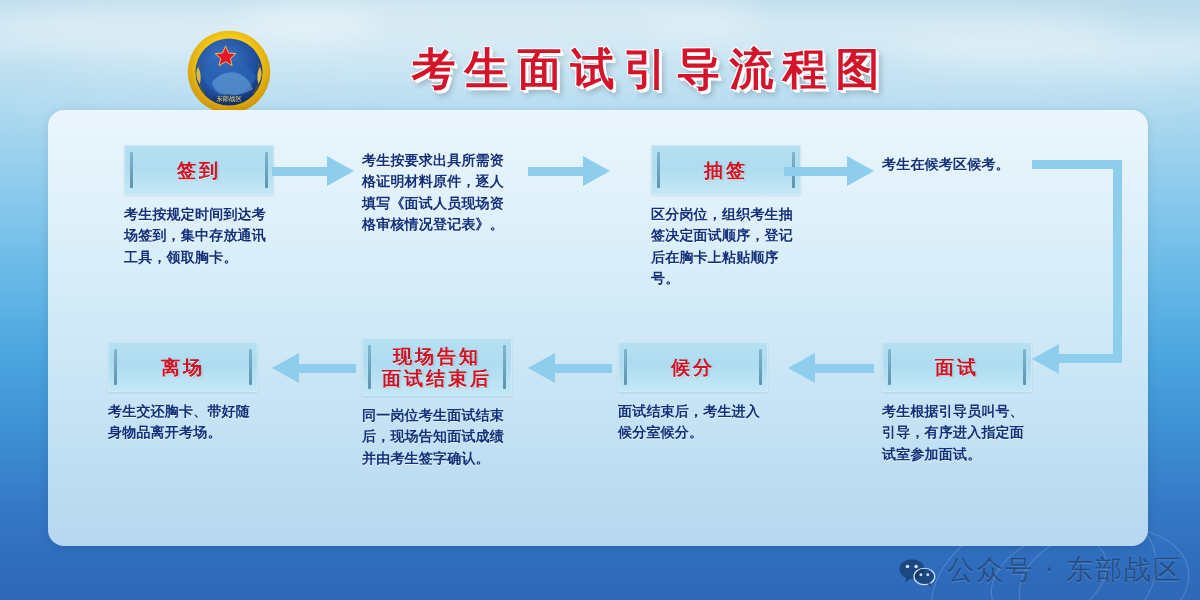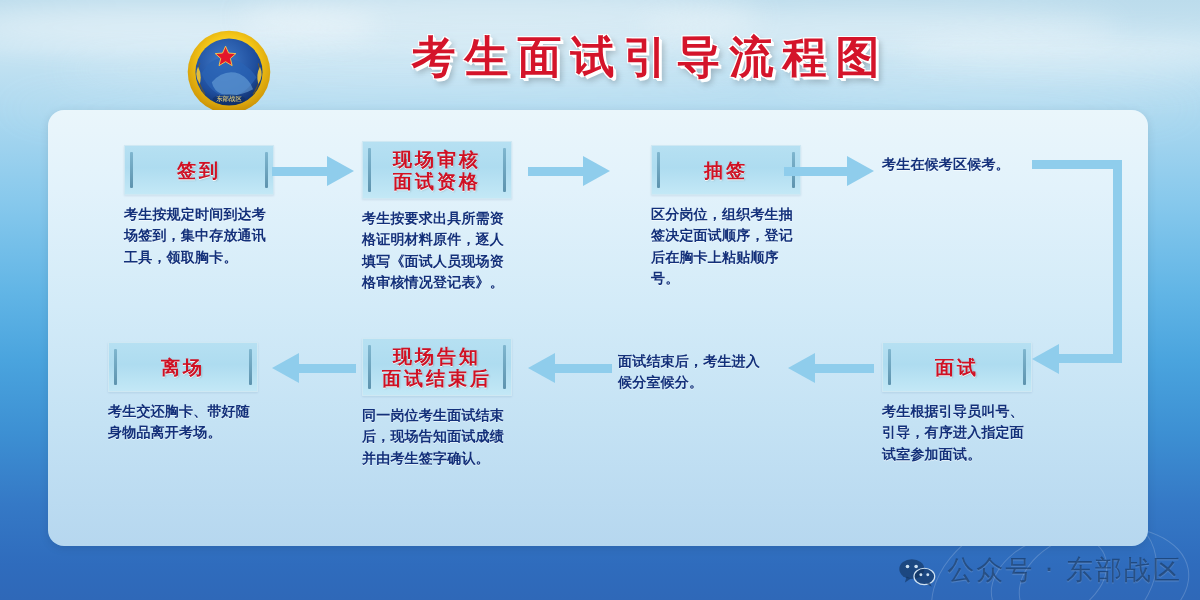--- a/index.html
+++ b/index.html
@@ -46,21 +46,21 @@
   .sw1{right:40px;bottom:-60px;width:230px;height:150px;transform:rotate(-18deg);}
   .sw2{right:10px;bottom:-40px;width:170px;height:110px;transform:rotate(-10deg);}
   .sw3{right:90px;bottom:-20px;width:120px;height:80px;transform:rotate(-24deg);}
 
   
   #header{position:absolute;left:0;top:0;width:1200px;height:110px;}
   #emblem{
     position:absolute;left:186px;top:29px;width:86px;height:86px;
   }
   #title{
-    position:absolute;left:330px;top:26px;width:640px;height:62px;
+    position:absolute;left:330px;top:38px;width:640px;height:62px;
     display:flex;align-items:center;justify-content:center;
     font-size:44px;font-weight:bold;letter-spacing:9px;
     color:#d4142a;
     text-shadow:
       2px 2px 0 #ffffff, 3px 3px 0 #ffffff,
       -1px -1px 0 #ffffff, 1px -1px 0 #ffffff, -1px 1px 0 #ffffff,
       4px 5px 6px rgba(0,0,0,.28);
     white-space:nowrap;
     font-family:Liberation Sans, sans-serif;
   }
@@ -197,26 +197,20 @@
 <div id="panel"></div>
 
 <div class="node" style="left:108px;top:145px;width:150px;margin-left:16px;">
   <div class="node-box">
     <div class="node-title">签到</div>
   </div>
   <div class="node-desc">考生按规定时间到达考场签到，集中存放通讯工具，领取胸卡。</div>
 </div>
 
 <div class="node" style="left:362px;top:141px;width:150px;">
-  <div class="node-box tall">
-    <div class="node-title multiline">
-        <div>现场审核</div>
-        <div>面试资格</div>
-      </div>
-  </div>
   <div class="node-desc">考生按要求出具所需资格证明材料原件，逐人填写《面试人员现场资格审核情况登记表》。</div>
 </div>
 
 <div class="node" style="left:651px;top:145px;width:150px;">
   <div class="node-box">
     <div class="node-title">抽签</div>
   </div>
   <div class="node-desc">区分岗位，组织考生抽签决定面试顺序，登记后在胸卡上粘贴顺序号。</div>
 </div>
 
@@ -235,20 +229,23 @@
   <div class="node-box tall">
     <div class="node-title multiline">
         <div>现场告知</div>
         <div>面试结束后</div>
       </div>
   </div>
   <div class="node-desc">同一岗位考生面试结束后，现场告知面试成绩并由考生签字确认。</div>
 </div>
 
 <div class="node" style="left:618px;top:342px;width:150px;">
+  <div class="node-box">
+    <div class="node-title">候分</div>
+  </div>
   <div class="node-desc">面试结束后，考生进入候分室候分。</div>
 </div>
 
 <div class="node" style="left:882px;top:342px;width:150px;">
   <div class="node-box">
     <div class="node-title">面试</div>
   </div>
   <div class="node-desc">考生根据引导员叫号、引导，有序进入指定面试室参加面试。</div>
 </div>
 

